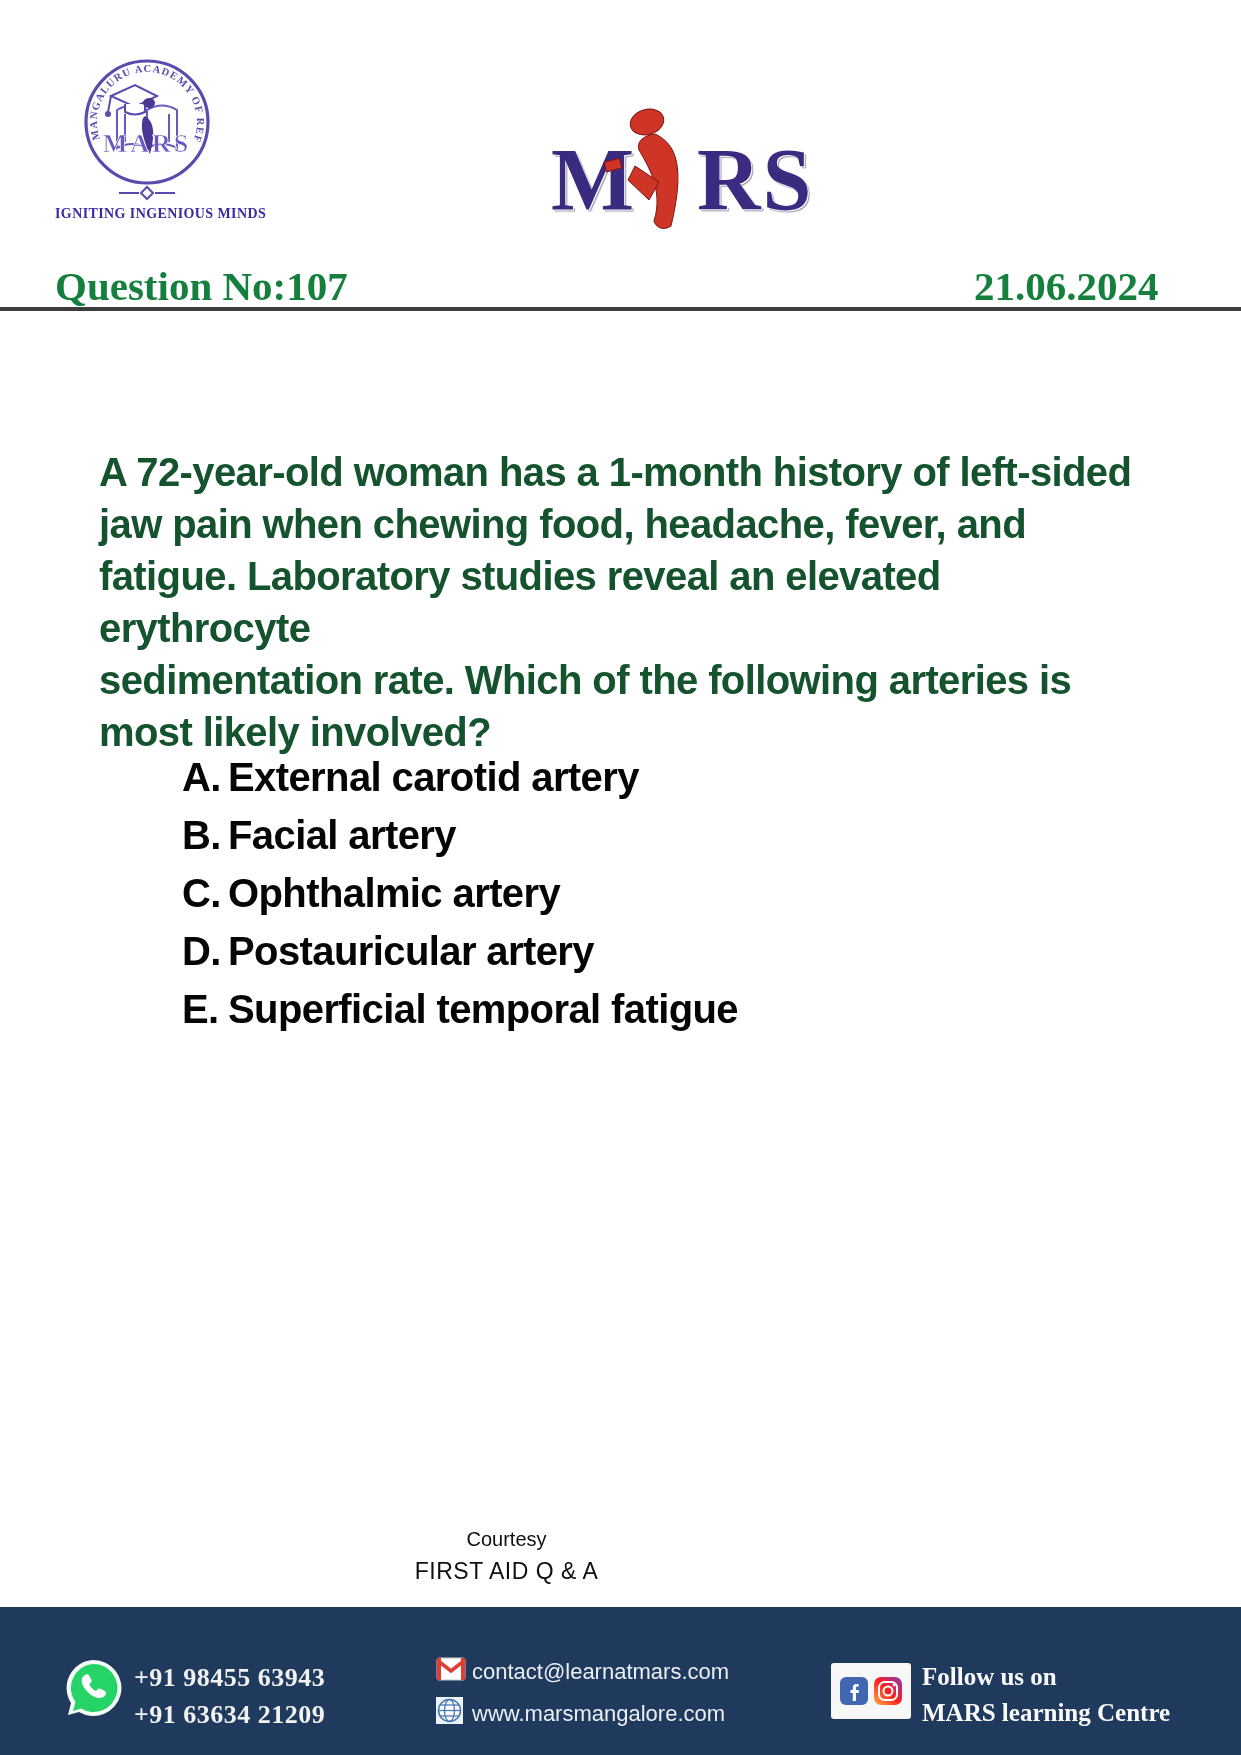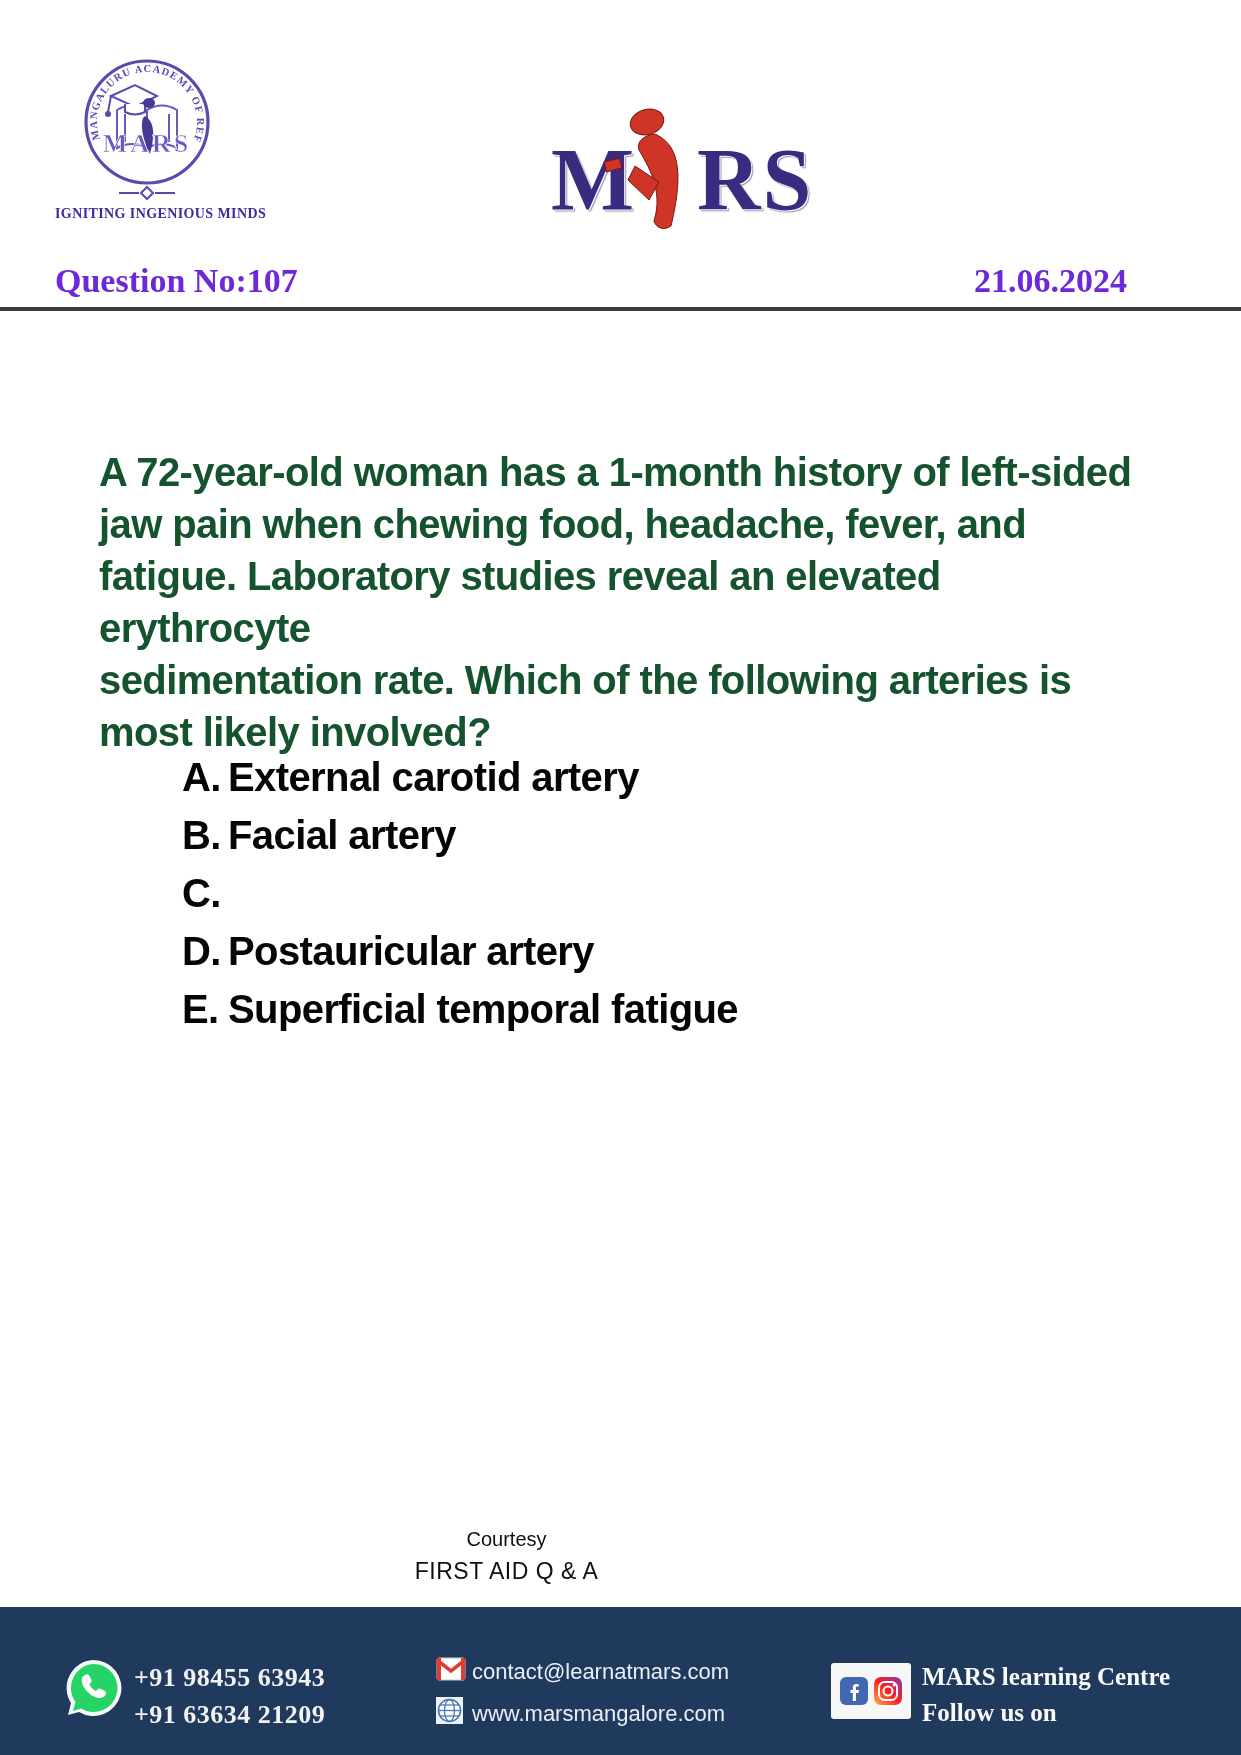--- a/index.html
+++ b/index.html
@@ -27,21 +27,21 @@
     text-shadow:1px 1px 0 #ffffff, 2px 2px 1px rgba(30,20,70,.45);
   }
   .mars-m  { left:6px;  top:40px; }
   .mars-rs { left:152px; top:40px; }
   .runner-svg { position:absolute; left:56px; top:6px; }
 
   
   .q-label, .q-date {
     position:absolute; top:262px;
     font-family:"Liberation Serif", serif; font-weight:700;
-    font-size:34px; color:#6d28d9;
+    font-size:41px; color:#15803d;
   }
   .q-label { left:55px; }
   .q-date  { left:974px; }
   .header-rule {
     position:absolute; left:0; top:307px; width:1241px; height:4px;
     background:#3d3d3d;
   }
 
   
   .question-text {
@@ -159,20 +159,21 @@
     <div class="option-row">
       <span class="option-letter">A.</span>
       <span>External carotid artery</span>
     </div>
     <div class="option-row">
       <span class="option-letter">B.</span>
       <span>Facial artery</span>
     </div>
     <div class="option-row">
       <span class="option-letter">C.</span>
+      <span>Ophthalmic artery</span>
     </div>
     <div class="option-row">
       <span class="option-letter">D.</span>
       <span>Postauricular artery</span>
     </div>
     <div class="option-row">
       <span class="option-letter">E.</span>
       <span>Superficial temporal fatigue</span>
     </div>
   </div>
@@ -230,20 +231,20 @@
           </linearGradient>
         </defs>
         <rect x="0" y="0" width="28" height="28" rx="7" fill="url(#igGrad)"></rect>
         <rect x="5" y="5" width="18" height="18" rx="5.5" fill="none" stroke="#ffffff" stroke-width="2"></rect>
         <circle cx="14" cy="14" r="4.5" fill="none" stroke="#ffffff" stroke-width="2"></circle>
         <circle cx="20" cy="8" r="1.4" fill="#ffffff"></circle>
       </svg>
     </div>
 
     <div class="follow">
+      <div>Follow us on</div>
       <div>MARS learning Centre</div>
-      <div>Follow us on</div>
     </div>
 
     <div class="footer-bottom-strip"></div>
   </div>
 
 </div>
 
 </body></html>

